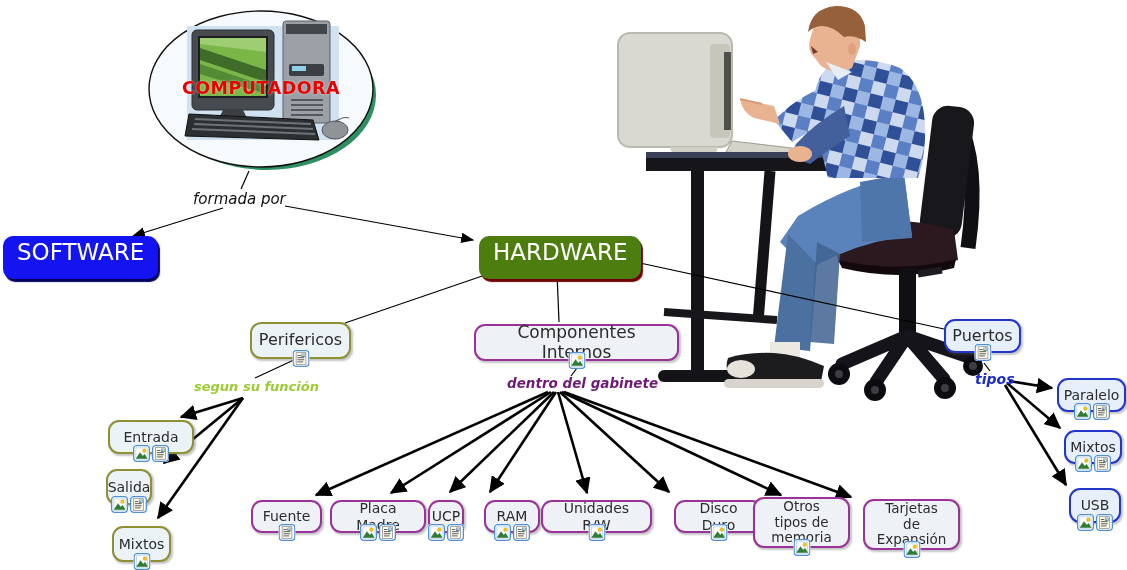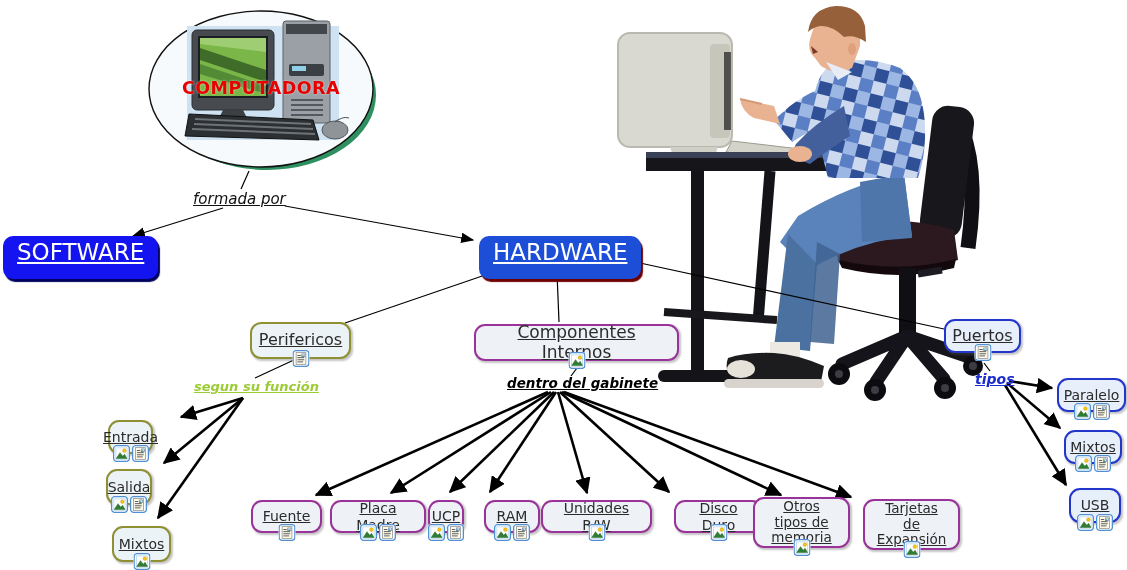--- a/index.html
+++ b/index.html
@@ -3,47 +3,47 @@
 <meta charset="utf-8">
 <style>
   html,body{margin:0;padding:0;background:#fff;}
   #canvas{
     position:relative;width:1127px;height:570px;background:#ffffff;
     font-family:"DejaVu Sans","Liberation Sans",sans-serif;overflow:hidden;
   }
   #connectors,#photo{position:absolute;}
   #photo{left:612px;top:2px;z-index:2;}
   #connectors{left:0;top:0;z-index:3;}
-  .concept,.concept-main,.root-ellipse,.link-label{position:absolute;z-index:4;text-decoration:underline;}
+  .concept,.concept-main,.root-ellipse,.link-label{position:absolute;z-index:4;}
   .concept{
     box-sizing:border-box;background:#ecf3f6;border:2px solid #888;
     border-radius:11px;display:flex;align-items:center;justify-content:center;
     text-align:center;color:#2b2b2b;box-shadow:1.5px 1.5px 2px rgba(90,90,90,.35);
     line-height:1.15;padding:2px 16px;
   }
   .olive{border-color:#8f8f33;}
   .purple{border-color:#993399;background:#eef2f7;}
   .blue{border-color:#2236cc;background:#e7effa;text-align:center;}
   .icon-row{position:absolute;left:50%;bottom:-10px;transform:translateX(-50%);display:flex;gap:2px;}
   .res-icon{width:17px;height:17px;display:block;background:#fff;border-radius:3px;}
   .concept-main{
     color:#fff;font-size:23px;padding:3px 14px 14px;border-radius:10px;white-space:nowrap;
   }
   .software-box{background:#1414f0;box-shadow:2px 3px 1px #00005e;}
-  .hardware-box{background:#1d4ed8;box-shadow:2px 3px 1px #6e0000;}
+  .hardware-box{background:#4d7c0f;box-shadow:2px 3px 1px #6e0000;}
   .root-ellipse{z-index:4;}
   .root-label{
     position:absolute;left:0;top:70px;width:100%;text-align:center;
     font-weight:bold;font-size:17.5px;letter-spacing:.5px;color:#e60000;
     text-shadow:0 0 2px rgba(255,255,255,.8);
   }
   .link-label{font-weight:bold;font-style:italic;font-size:13px;white-space:nowrap;z-index:4;}
   .lab-plain{font-weight:normal;font-size:15px;color:#111;}
   .lab-green{color:#9ccc33;}
-  .lab-purple{color:#000000;font-size:13.5px;}
+  .lab-purple{color:#701a75;font-size:13.5px;}
   .lab-blue{color:#1a2ccc;font-size:14px;}
 </style>
 </head>
 <body>
 
 <svg width="0" height="0" style="position:absolute" aria-hidden="true">
   <defs>
     <g id="ic-image">
       <rect x="0.6" y="0.6" width="14.8" height="14.8" rx="2.6" fill="#ffffff" stroke="#4f8fd4" stroke-width="1.2"></rect>
       <rect x="2.7" y="2.7" width="10.6" height="10.6" fill="#fdfdfd" stroke="#a9cce8" stroke-width="0.6"></rect>
@@ -235,21 +235,21 @@
 
   <div class="concept blue" style="left:944px;top:319px;width:77px;height:34px;font-size:16px">
     <span>Puertos</span>
     <span class="icon-row">
       <svg class="res-icon" viewBox="0 0 16 16">
           <use href="#ic-note"></use>
         </svg>
     </span>
   </div>
 
-  <div class="concept olive" style="left:108px;top:420px;width:45px;height:34px;font-size:14px">
+  <div class="concept olive" style="left:108px;top:420px;width:86px;height:34px;font-size:14px">
     <span>Entrada</span>
     <span class="icon-row">
       <svg class="res-icon" viewBox="0 0 16 16">
           <use href="#ic-image"></use>
         </svg>
       <svg class="res-icon" viewBox="0 0 16 16">
           <use href="#ic-note"></use>
         </svg>
     </span>
   </div>

